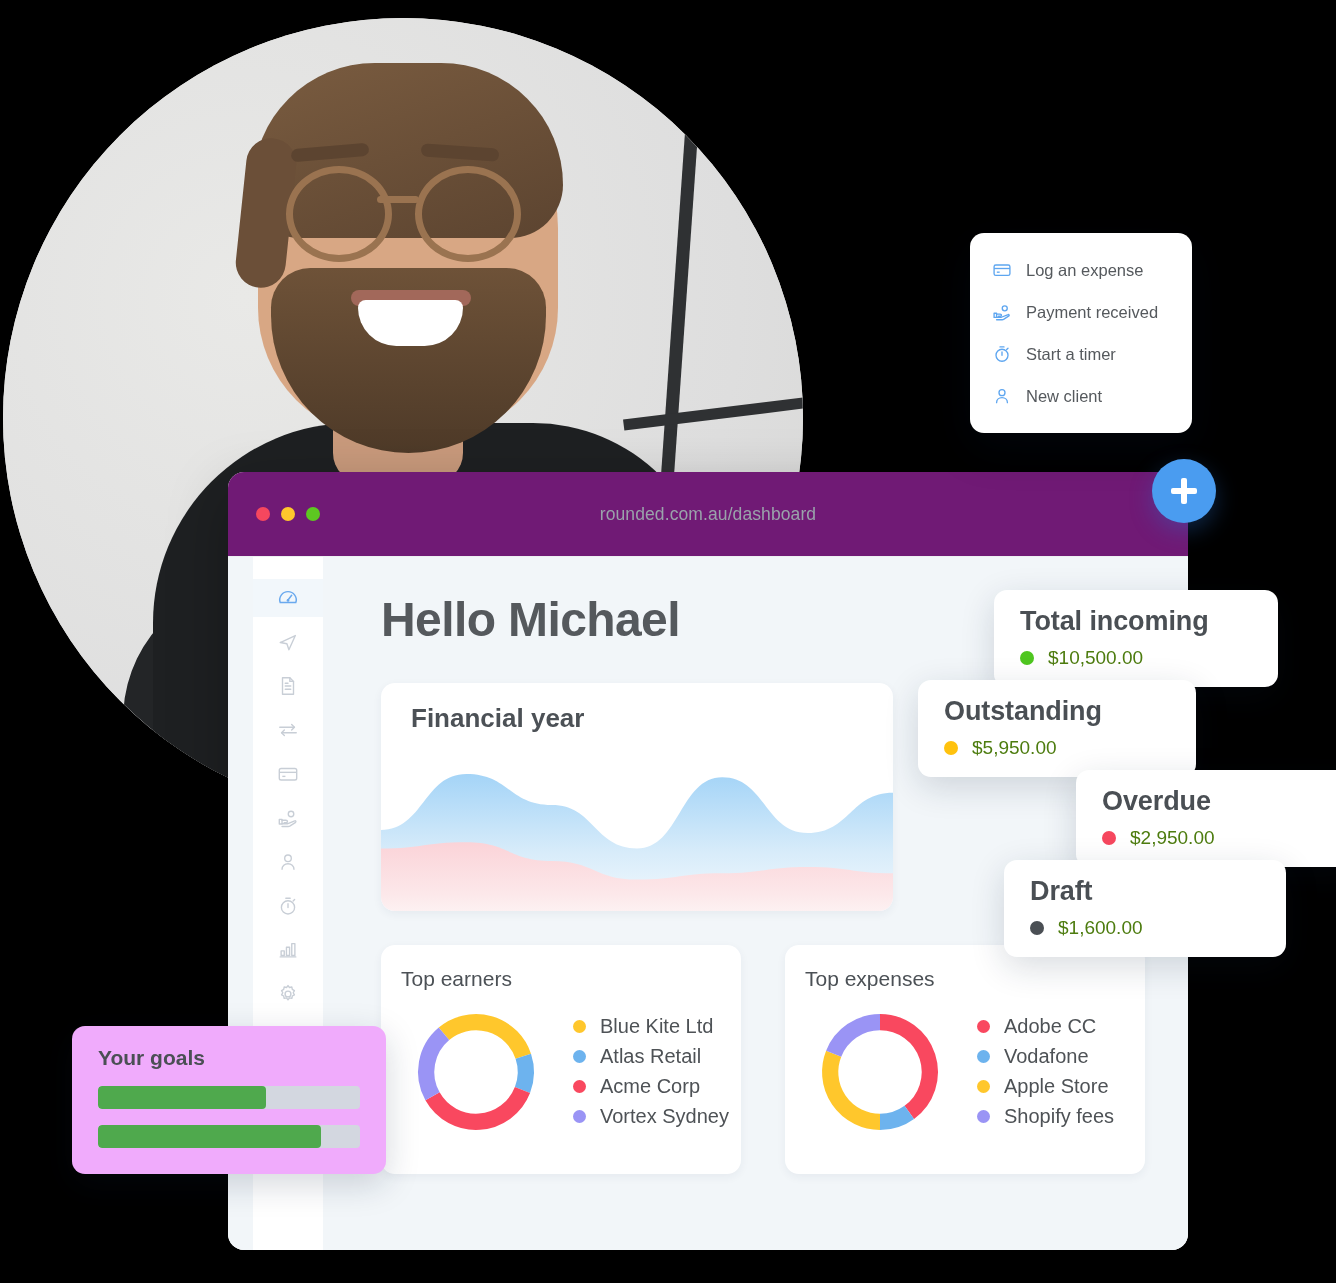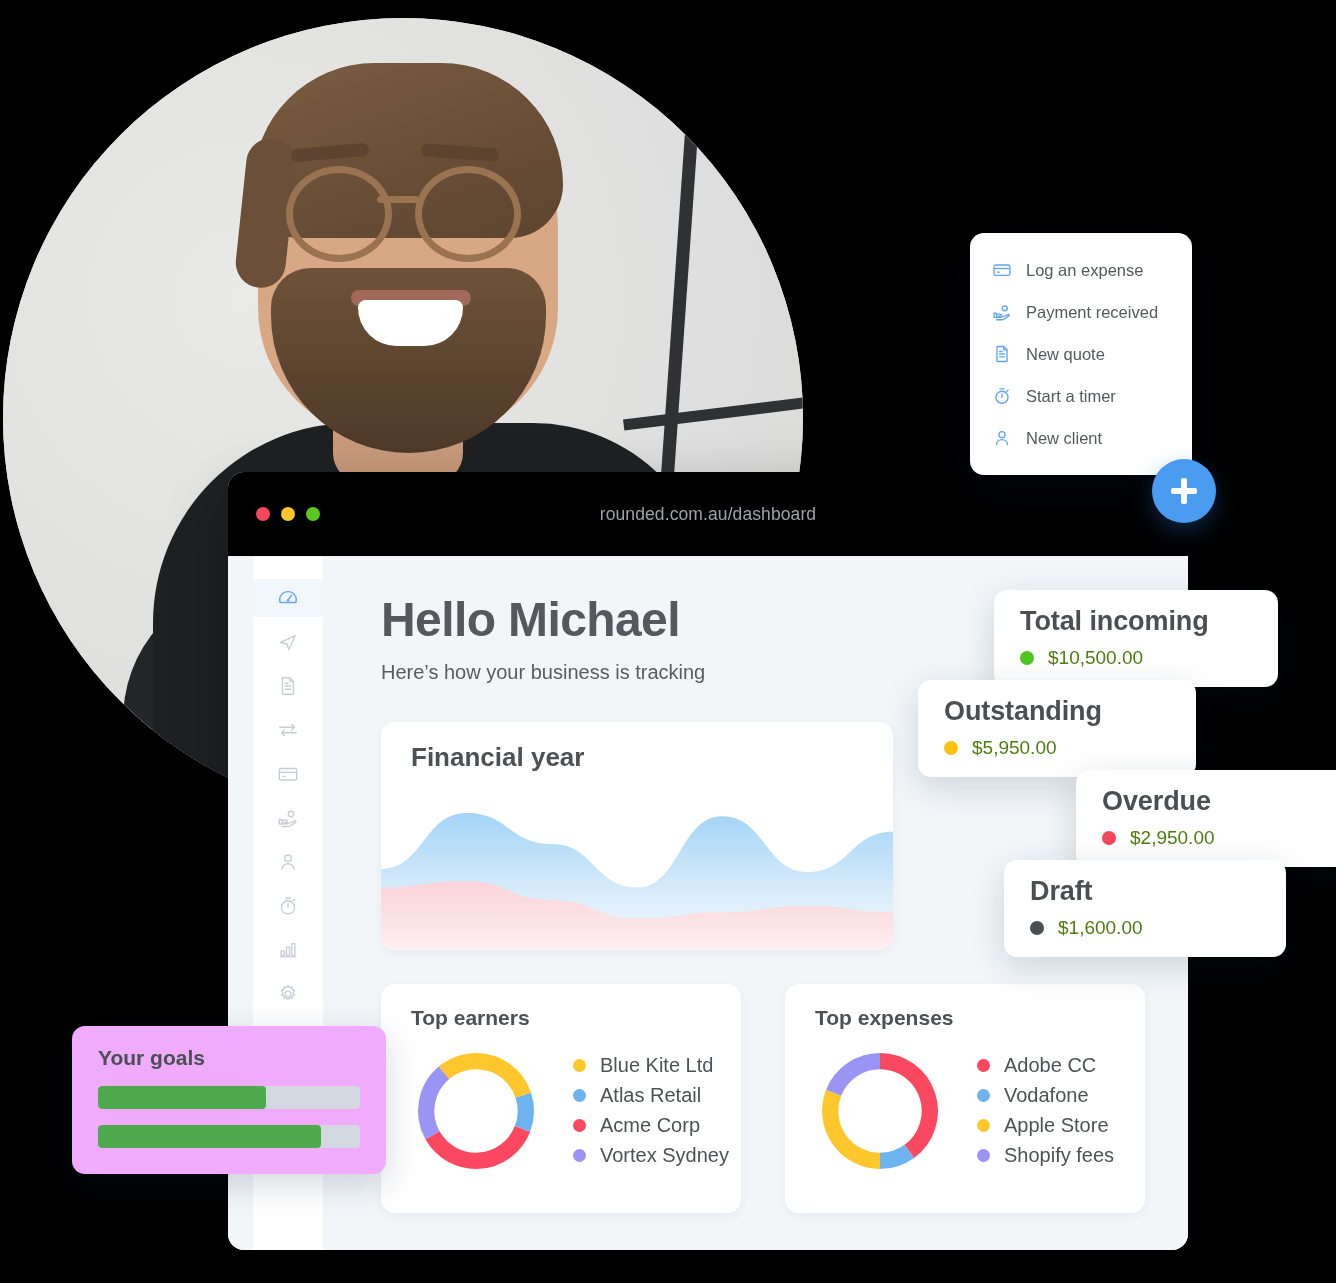--- a/index.html
+++ b/index.html
@@ -43,21 +43,21 @@
   .ph-brow{position:absolute;width:78px;height:13px;background:#5c4430;border-radius:8px;top:128px;}
   .ph-brow.l{left:288px;transform:rotate(-5deg);}
   .ph-brow.r{left:418px;transform:rotate(4deg);}
   .ph-hands{position:absolute;left:300px;top:665px;width:175px;height:115px;
      background:#d8a784;border-radius:60px 70px 40px 40px;transform:rotate(-6deg);}
 
   
   .browser{position:absolute;left:228px;top:472px;width:960px;height:778px;
      background:#fff;border-radius:16px;overflow:hidden;
      box-shadow:0 20px 60px rgba(0,0,0,.28);}
-  .chrome{height:84px;background:#000000;position:relative;
+  .chrome{height:84px;background:#701a75;position:relative;
      border-bottom:1px solid #eceff1;display:flex;align-items:center;}
   .dots{position:absolute;left:28px;top:50%;transform:translateY(-50%);display:flex;gap:11px;}
   .dot{width:14px;height:14px;border-radius:50%;}
   .dot.r{background:#f6475e;}.dot.y{background:#ffc72c;}.dot.g{background:#5dc821;}
   .url{width:100%;text-align:center;font-size:17.5px;color:#9aa3ab;letter-spacing:.1px;}
 
   .appbody{display:flex;height:694px;background:#f2f6f9;padding-left:25px;}
   .sidebar{width:70px;background:#fff;padding-top:22px;flex:0 0 70px;}
   .side-item{height:38px;display:flex;align-items:center;justify-content:center;
      margin-bottom:0;padding:0;}
@@ -73,21 +73,21 @@
 
   .fy-card{margin-top:38px;width:512px;height:228px;position:relative;overflow:hidden;}
   .fy-title{position:absolute;left:30px;top:20px;font-size:26px;font-weight:700;color:#4c5156;z-index:3;}
   .fy-chart{position:absolute;left:0;right:0;top:0;bottom:0;}
   .fy-months{position:absolute;left:0;right:0;bottom:12px;display:flex;z-index:3;
      padding:0 22px;}
   .fy-months span{flex:1;text-align:center;font-size:14.5px;color:#8d949b;letter-spacing:.9px;}
 
   .duo{display:flex;gap:44px;margin-top:34px;}
   .donut-card{width:360px;height:229px;position:relative;}
-  .donut-title{position:absolute;left:30px;top:22px;font-size:21px;font-weight:700;color:#4c5156;text-align:center;}
+  .donut-title{position:absolute;left:20px;top:22px;font-size:21px;font-weight:400;color:#4c5156;text-align:center;}
   .donut-wrap{position:absolute;left:30px;top:62px;width:130px;height:130px;}
   .legend{position:absolute;left:192px;top:66px;}
   .legend-row{display:flex;align-items:center;height:30px;}
   .legend-dot{width:13px;height:13px;border-radius:50%;margin-right:14px;flex:0 0 13px;}
   .legend-label{font-size:20px;color:#4e5256;}
 
   
   .float{position:absolute;background:#fff;border-radius:13px;
      box-shadow:0 10px 34px rgba(18,35,60,.16);padding:16px 26px 18px 26px;}
   .float .ft{font-size:27px;font-weight:700;color:#4a4f54;letter-spacing:-.1px;}
@@ -259,21 +259,20 @@
           <svg viewBox="0 0 24 24" fill="none" stroke="#c8ced6" stroke-width="1.5" stroke-linejoin="round">
             <circle cx="12" cy="12" r="3.2"></circle>
             <path d="M12 2.8l1.6 2.1 2.6-.5.5 2.6 2.3 1.3-1.3 2.3 1.3 2.3-2.3 1.3-.5 2.6-2.6-.5L12 18.4l-1.6-2.1-2.6.5-.5-2.6-2.3-1.3 1.3-2.3-1.3-2.3 2.3-1.3.5-2.6 2.6.5z"></path>
           </svg>
         </span>
       </div>
     </div>
 
     <div class="content">
       <h1 class="greet">Hello Michael</h1>
-      <p class="sub">Here’s how your business is tracking</p>
 
       <div class="card fy-card">
         <div class="fy-title">Financial year</div>
         <svg class="fy-chart" viewBox="0 0 512 228" preserveAspectRatio="none">
           <defs>
             <linearGradient id="gblue" x1="0" y1="0" x2="0" y2="1">
               <stop offset="0%" stop-color="#a4d4f7"></stop>
               <stop offset="55%" stop-color="#d8ecfa"></stop>
               <stop offset="100%" stop-color="#f7fbfe"></stop>
             </linearGradient>
@@ -416,30 +415,20 @@
       <svg viewBox="0 0 24 24" fill="none" stroke="#5ea6f0" stroke-width="1.6" stroke-linecap="round" stroke-linejoin="round">
         <circle cx="15.3" cy="7.6" r="3"></circle>
         <path d="M2.5 13.5h3v5h-3z"></path>
         <path d="M5.5 14.5h4.3c1 0 1.6.5 1.6 1.3s-.6 1.3-1.6 1.3H7.8"></path>
         <path d="M5.5 18.3h5.8l8-3.2c.9-.4 1.8.9 1 1.6l-6.4 4.2c-.5.3-1 .4-1.6.4H5.5"></path>
       </svg>
     </span>
     <span class="qm-label">Payment received</span>
   </div>
 
-  <div class="qm-item">
-    <span class="qm-icon">
-      <svg viewBox="0 0 24 24" fill="none" stroke="#5ea6f0" stroke-width="1.6" stroke-linecap="round" stroke-linejoin="round">
-        <path d="M6 3h8l4 4v14H6z"></path>
-          <path d="M14 3v4h4"></path>
-          <path d="M9 12h6M9 15.5h6M9 9h3"></path>
-      </svg>
-    </span>
-    <span class="qm-label">New quote</span>
-  </div>
 
   <div class="qm-item">
     <span class="qm-icon">
       <svg viewBox="0 0 24 24" fill="none" stroke="#5ea6f0" stroke-width="1.6" stroke-linecap="round">
         <circle cx="12" cy="13.5" r="7.2"></circle>
           <path d="M12 9.6v4"></path>
           <path d="M9.6 3.5h4.8"></path>
           <path d="M17.6 6.6l1.6-1.6"></path>
       </svg>
     </span>

